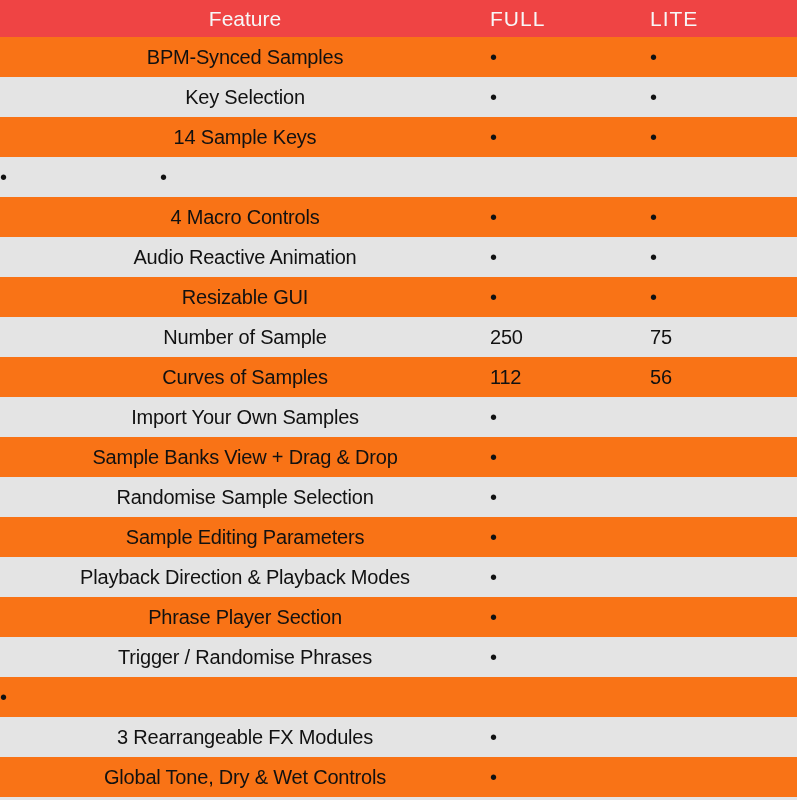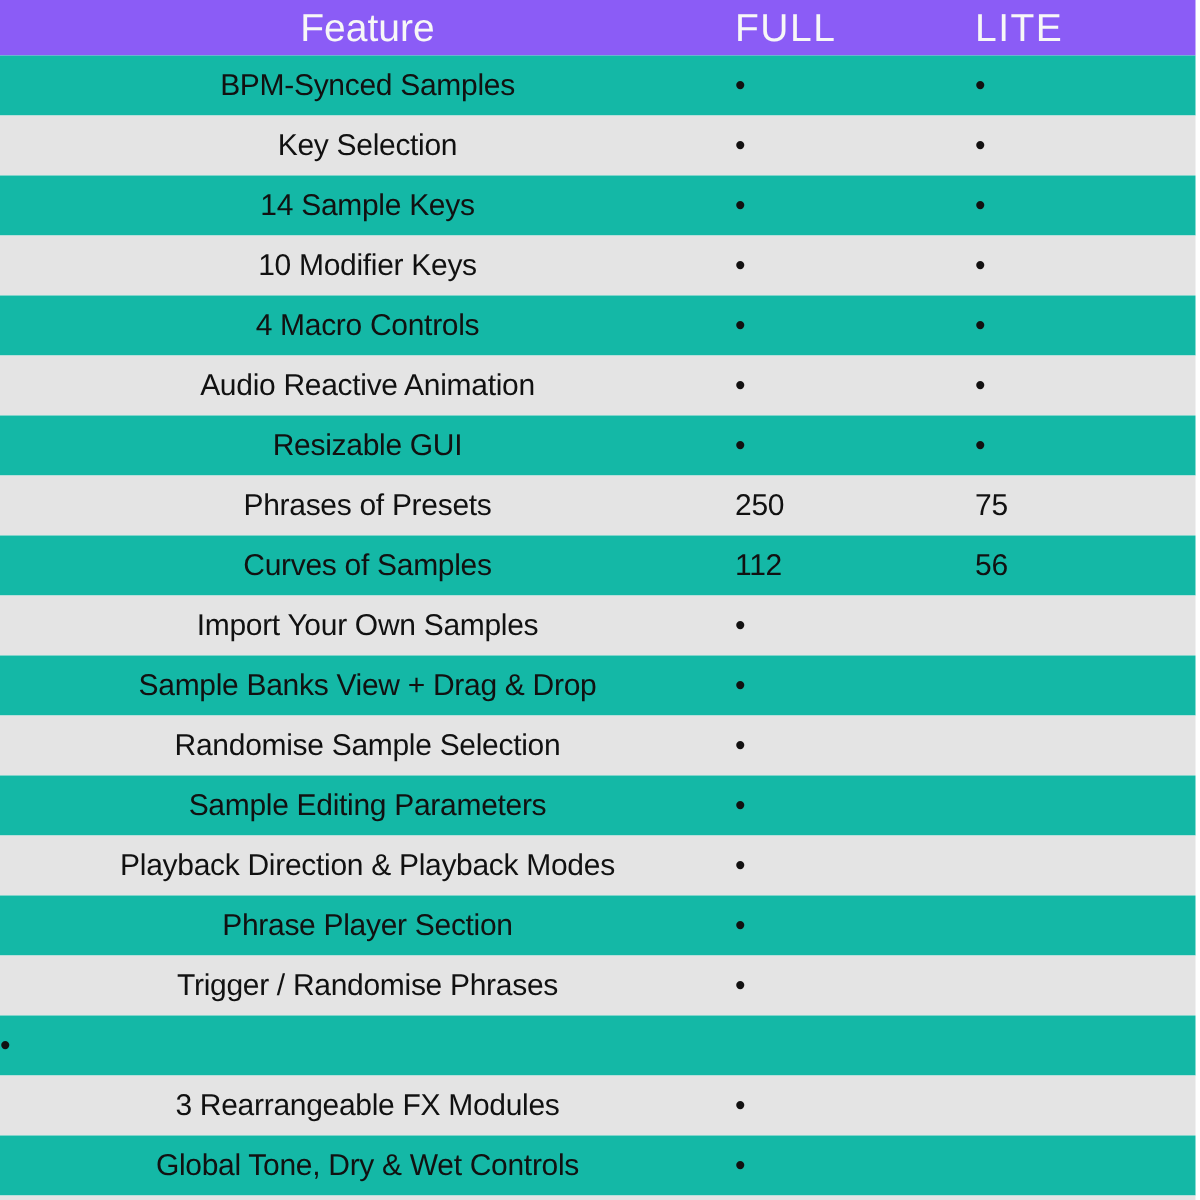--- a/index.html
+++ b/index.html
@@ -12,29 +12,29 @@
     font-family: "Liberation Sans", "DejaVu Sans", sans-serif;
   }
   .comparison-table {
     width: 797px;
     color: #111111;
   }
   .hdr {
     display: flex;
     height: 37px;
     align-items: center;
-    background: #8b5cf6;
+    background: #ef4444;
     color: #f7f7f7;
-    font-size: 26px;
+    font-size: 21px;
   }
   .row {
     display: flex;
     height: 40px;
     align-items: center;
-    background: #14b8a6;
+    background: #f97316;
     font-size: 20px;
     letter-spacing: -0.2px;
   }
   .rows .row:nth-child(even) { background: #e4e4e4; }
   .col-feature {
     width: 490px;
     text-align: center;
     flex: 0 0 auto;
   }
   .col-full {
@@ -75,41 +75,40 @@
       <div class="col-feature">Key Selection</div>
       <div class="col-full">•</div>
       <div class="col-lite">•</div>
     </div>
     <div class="row">
       <div class="col-feature">14 Sample Keys</div>
       <div class="col-full">•</div>
       <div class="col-lite">•</div>
     </div>
     <div class="row">
-      <div class="col-feature">10 Modifier Keys</div>
       <div class="col-full">•</div>
       <div class="col-lite">•</div>
     </div>
     <div class="row">
       <div class="col-feature">4 Macro Controls</div>
       <div class="col-full">•</div>
       <div class="col-lite">•</div>
     </div>
     <div class="row">
       <div class="col-feature">Audio Reactive Animation</div>
       <div class="col-full">•</div>
       <div class="col-lite">•</div>
     </div>
     <div class="row">
       <div class="col-feature">Resizable GUI</div>
       <div class="col-full">•</div>
       <div class="col-lite">•</div>
     </div>
     <div class="row">
-      <div class="col-feature">Phrases of Presets</div>
+      <div class="col-feature">Number of Sample</div>
       <div class="col-full">250</div>
       <div class="col-lite">75</div>
     </div>
     <div class="row">
       <div class="col-feature">Curves of Samples</div>
       <div class="col-full">112</div>
       <div class="col-lite">56</div>
     </div>
     <div class="row">
       <div class="col-feature">Import Your Own Samples</div>

